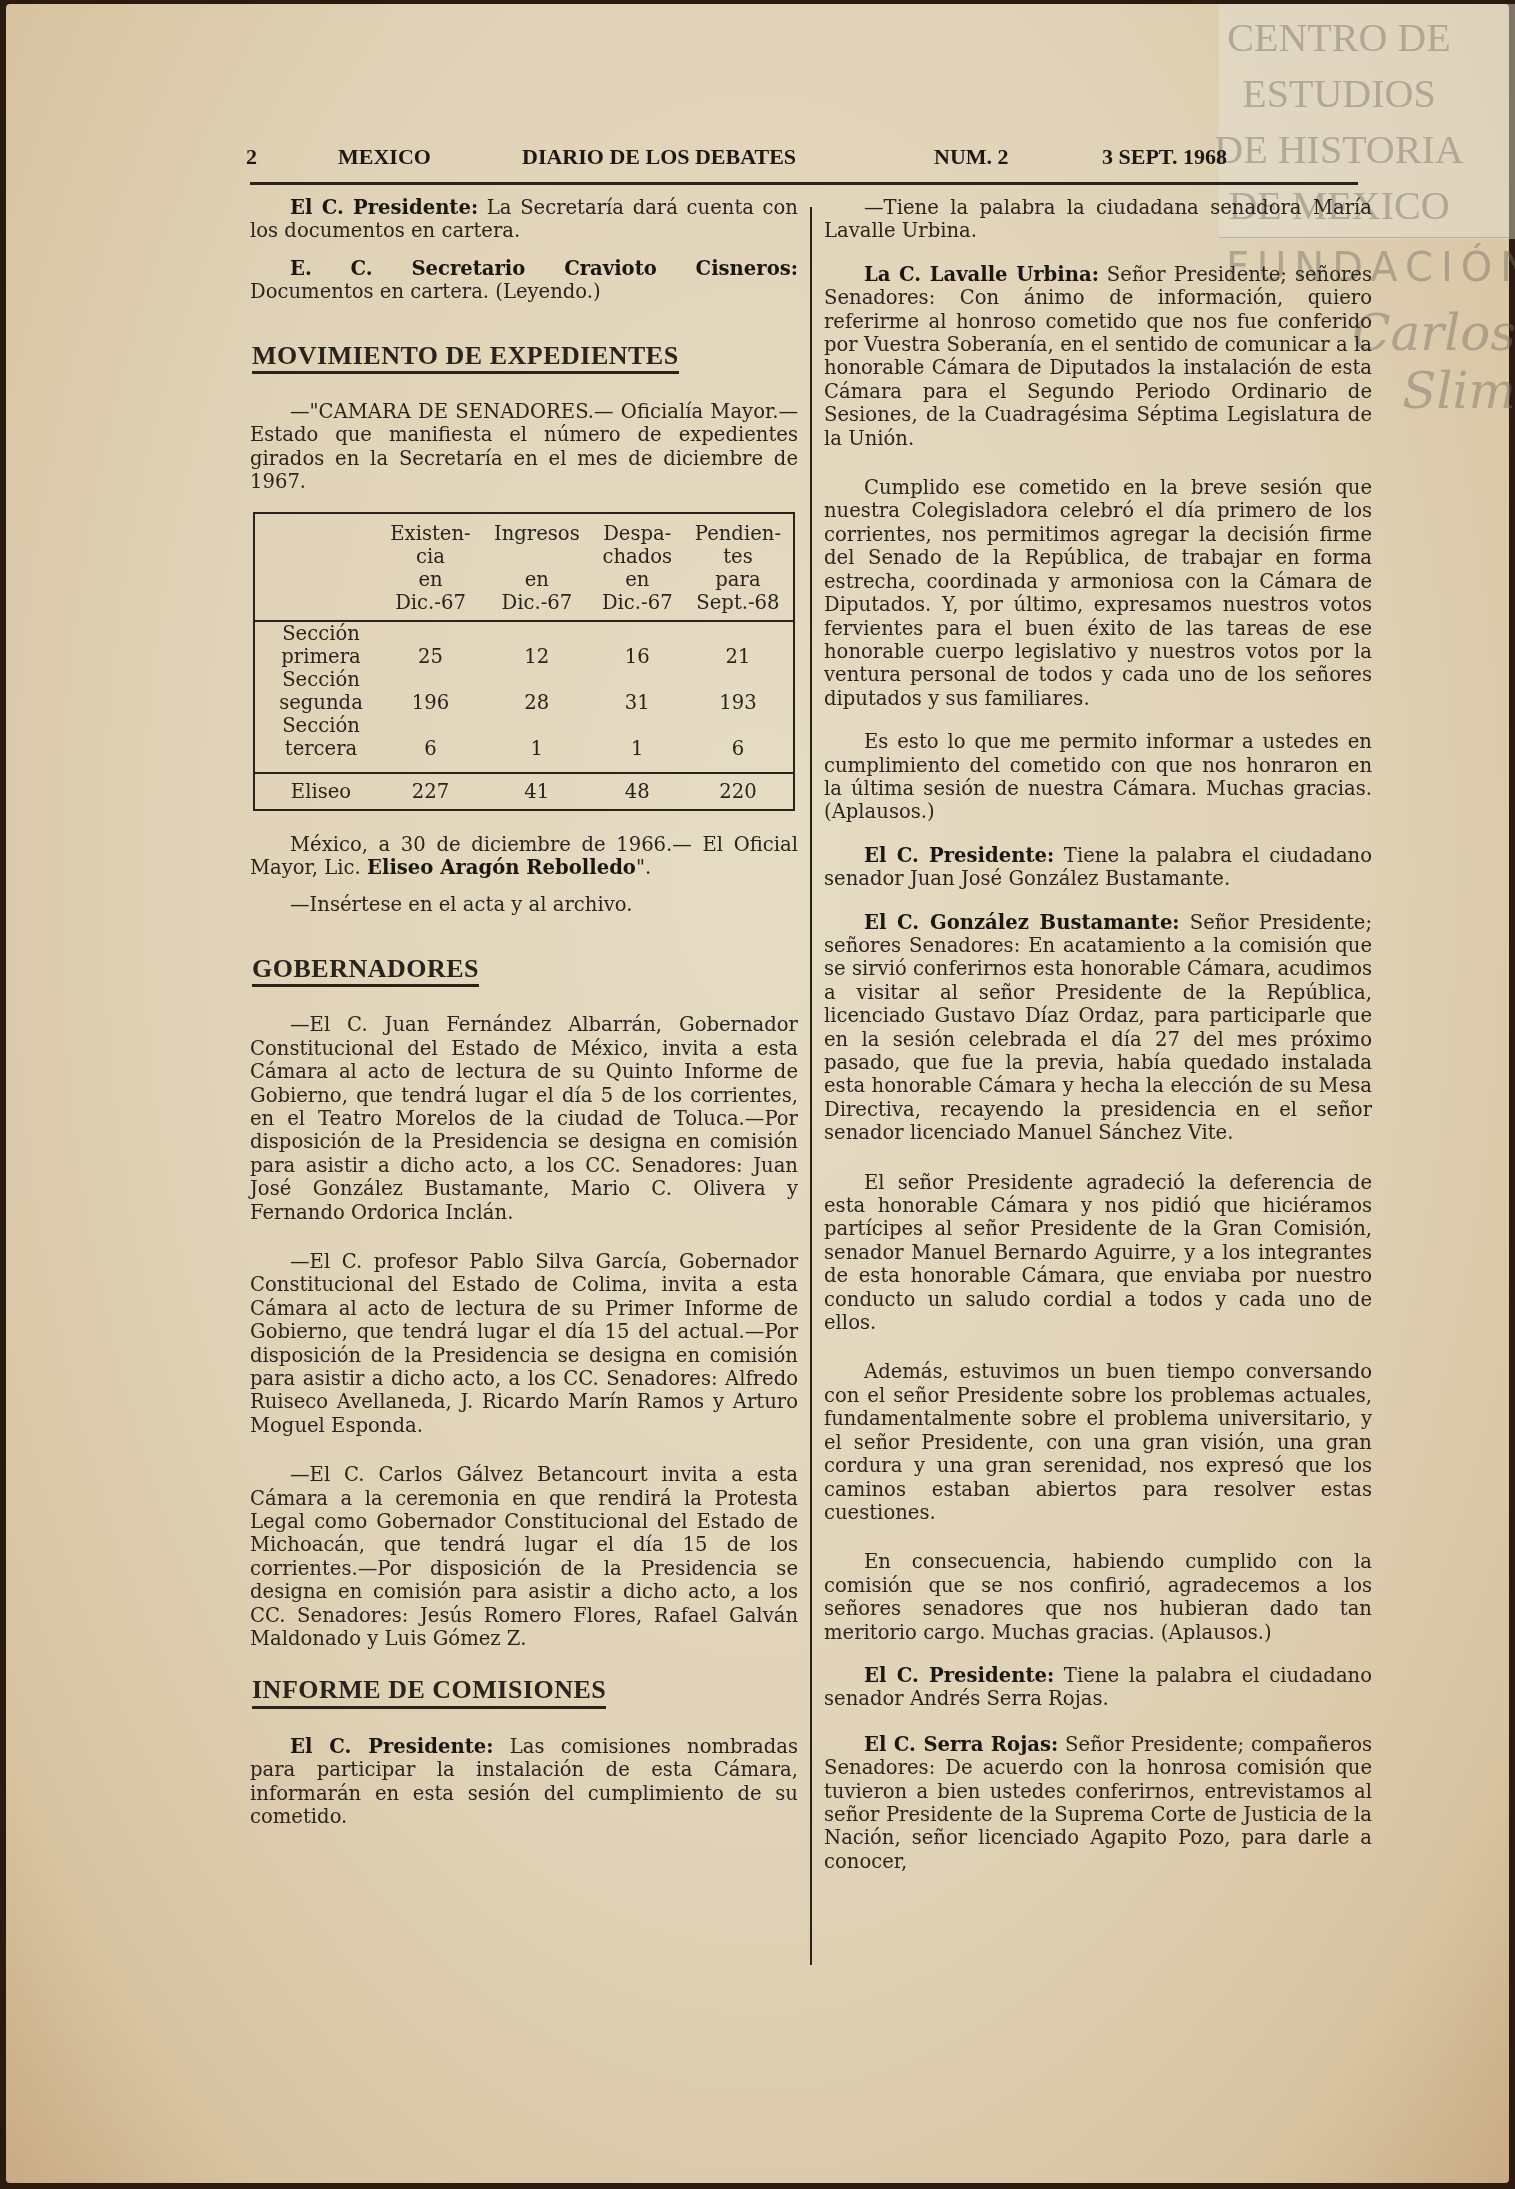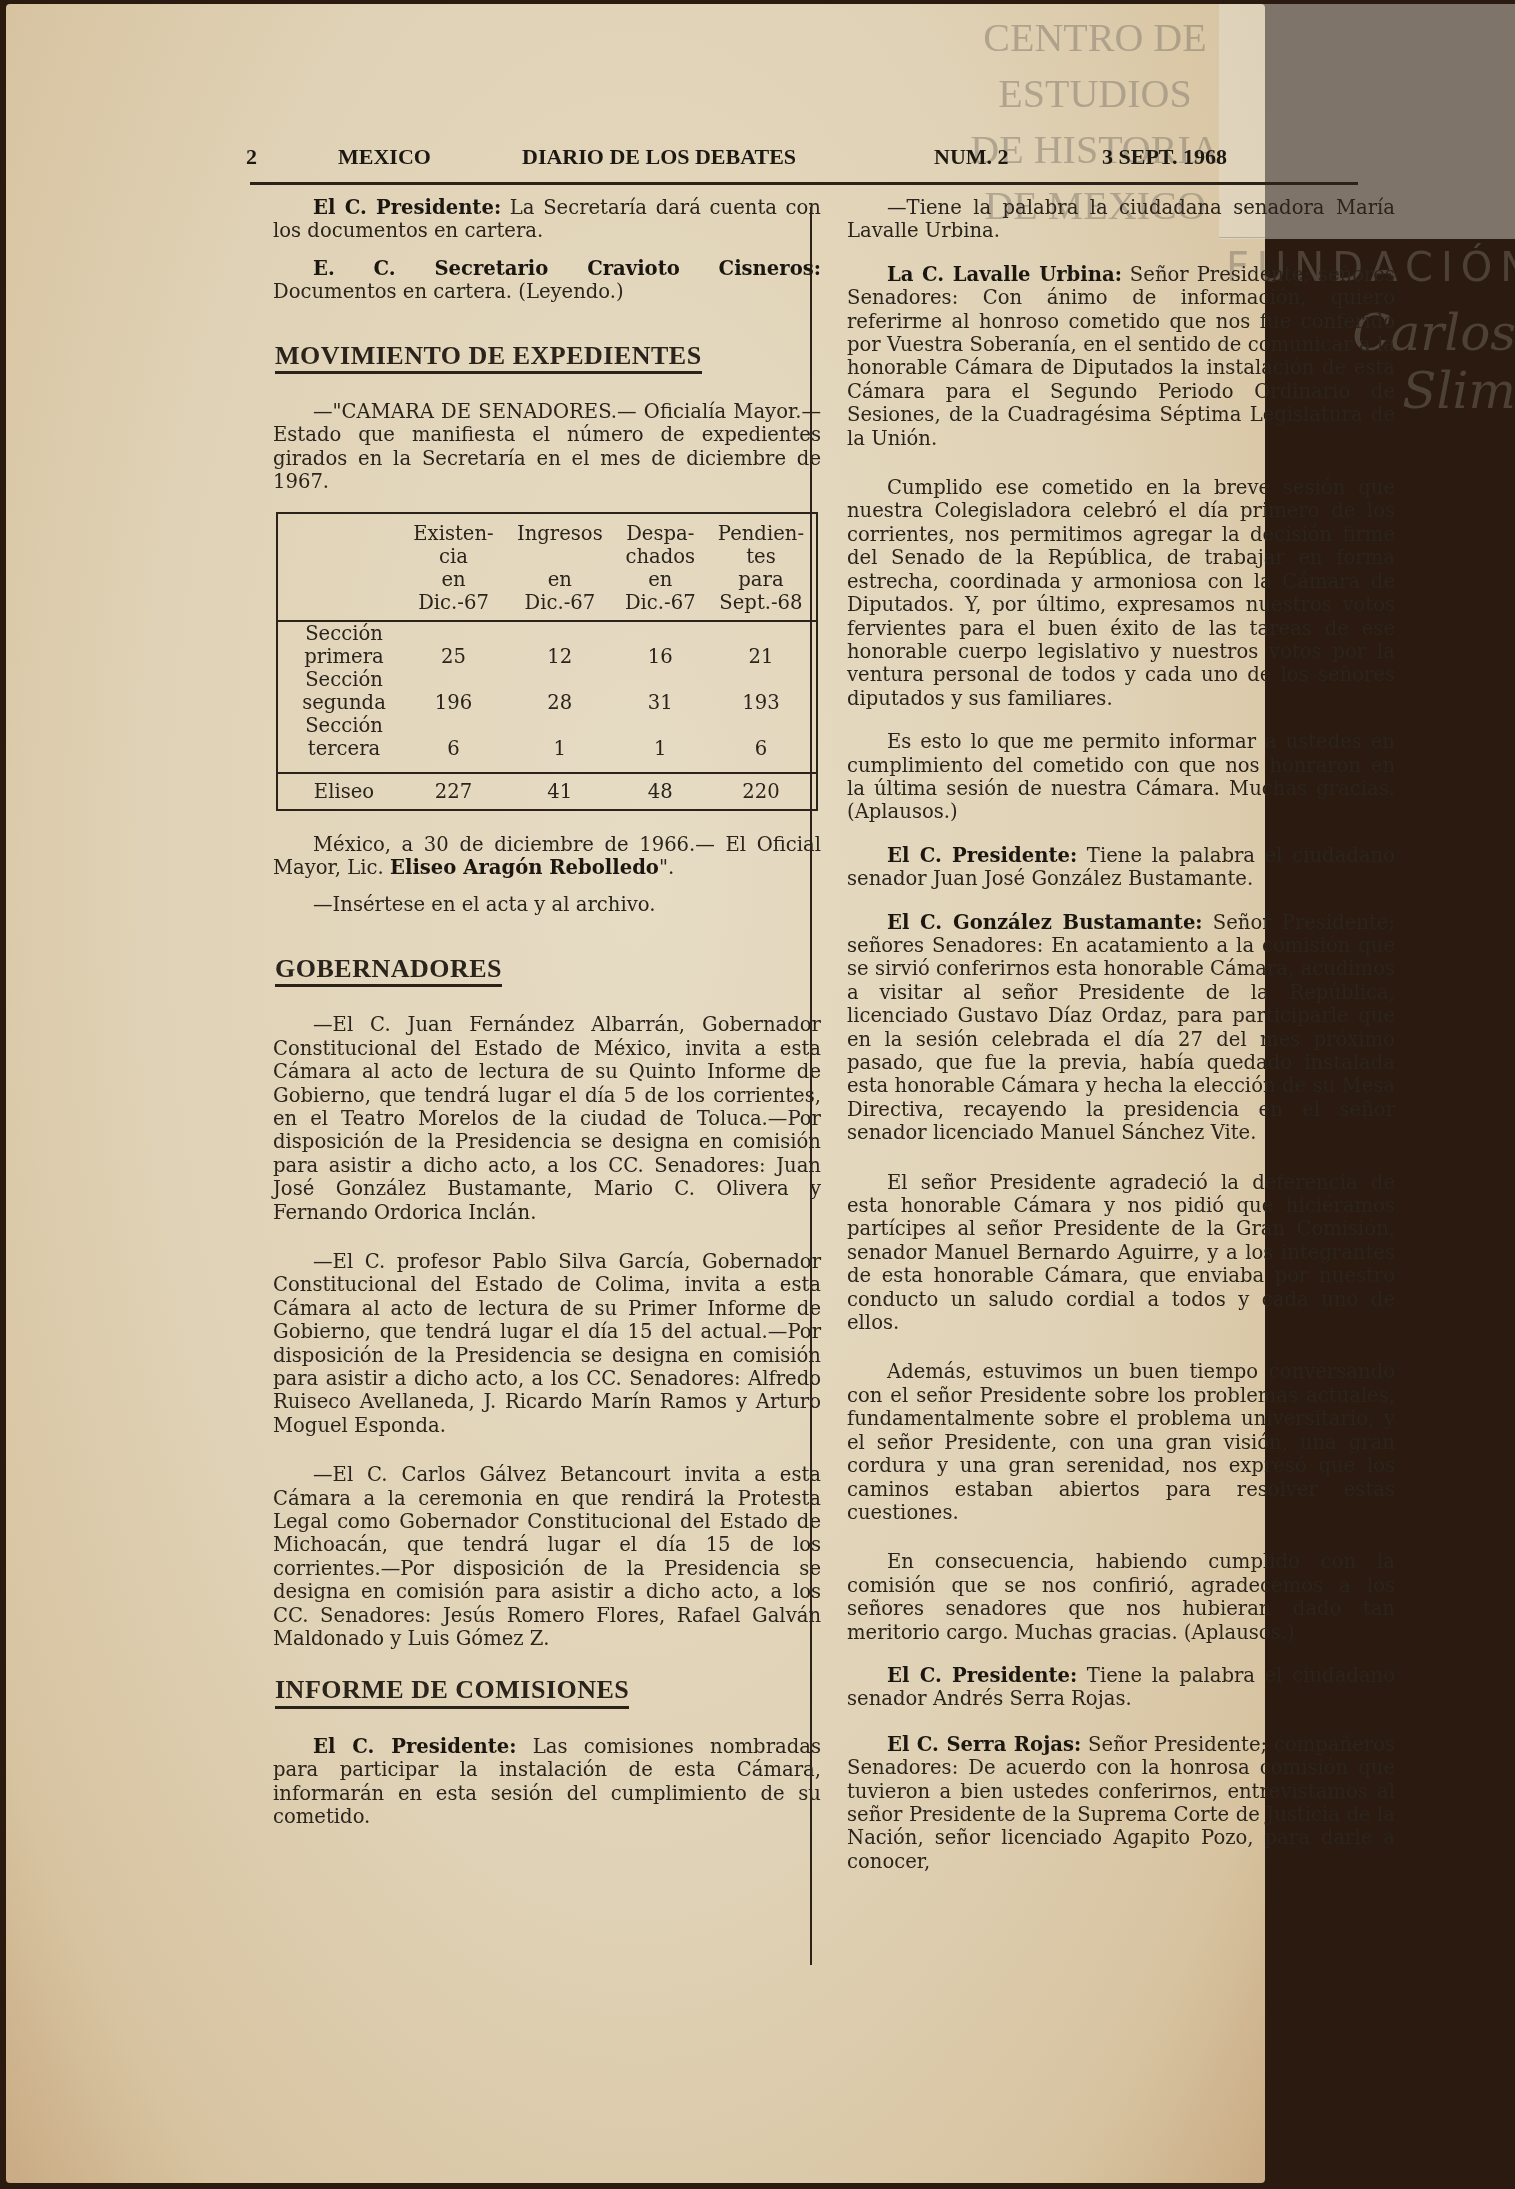--- a/index.html
+++ b/index.html
@@ -3,21 +3,21 @@
 <meta charset="utf-8">
 <style>
   html, body { margin: 0; padding: 0; }
   body {
     width: 1515px; height: 2189px; position: relative; overflow: hidden;
     background: #2a1a10;
     font-family: "DejaVu Serif", "Liberation Serif", serif;
     color: #2b241c;
   }
   .page {
-    position: absolute; left: 6px; top: 4px; width: 1259px; height: 2179px;
+    position: absolute; left: 6px; top: 4px; width: 1503px; height: 2179px;
     background: radial-gradient(ellipse at 50% 40%, #e6dcc4 0%, #e0d2b6 55%, #d7c3a0 85%, #c9ab84 100%);
     border-radius: 4px;
     text-decoration: underline;
   }
   .wm-box {
     position: absolute; left: 1213px; top: 0; width: 302px; height: 235px;
     background: rgba(230,226,214,0.45);
   }
   .watermark {
     position: absolute; right: 20px; top: 6px; width: 300px; text-align: center;
@@ -37,21 +37,21 @@
   }
   .header {
     position: absolute; left: 240px; top: 140px; width: 1112px; height: 28px;
     font-family: "Liberation Serif", serif; font-weight: bold; font-size: 22px; color: #1e1812;
     display: flex; align-items: baseline;
   }
   .header span { white-space: nowrap; }
   .h-rule { position:absolute; left: 244px; top: 178px; width: 1108px; height: 3px; background: #2b231a; }
   .col {
     position: absolute; top: 192px; width: 548px;
-    font-size: 19.6px; line-height: 23.4px; text-align: justify; margin-left: 23px;
+    font-size: 19.6px; line-height: 23.4px; text-align: justify;
   }
   .col-left { left: 244px; }
   .col-right { left: 818px; }
   .divider { position: absolute; left: 804px; top: 203px; width: 2px; height: 1758px; background: #2b231a; }
   p { margin: 0 0 14px 0; text-indent: 40px; hyphens: manual; }
   b { font-weight: bold; color: #1c1610; }
   .section {
     font-family: "Liberation Serif", serif; font-weight: bold; font-size: 26px;
     margin: 26px 0 26px 2px; display: inline-block; padding-bottom: 4px;
     border-bottom: 3px solid #2b231a; letter-spacing: 0.5px;

